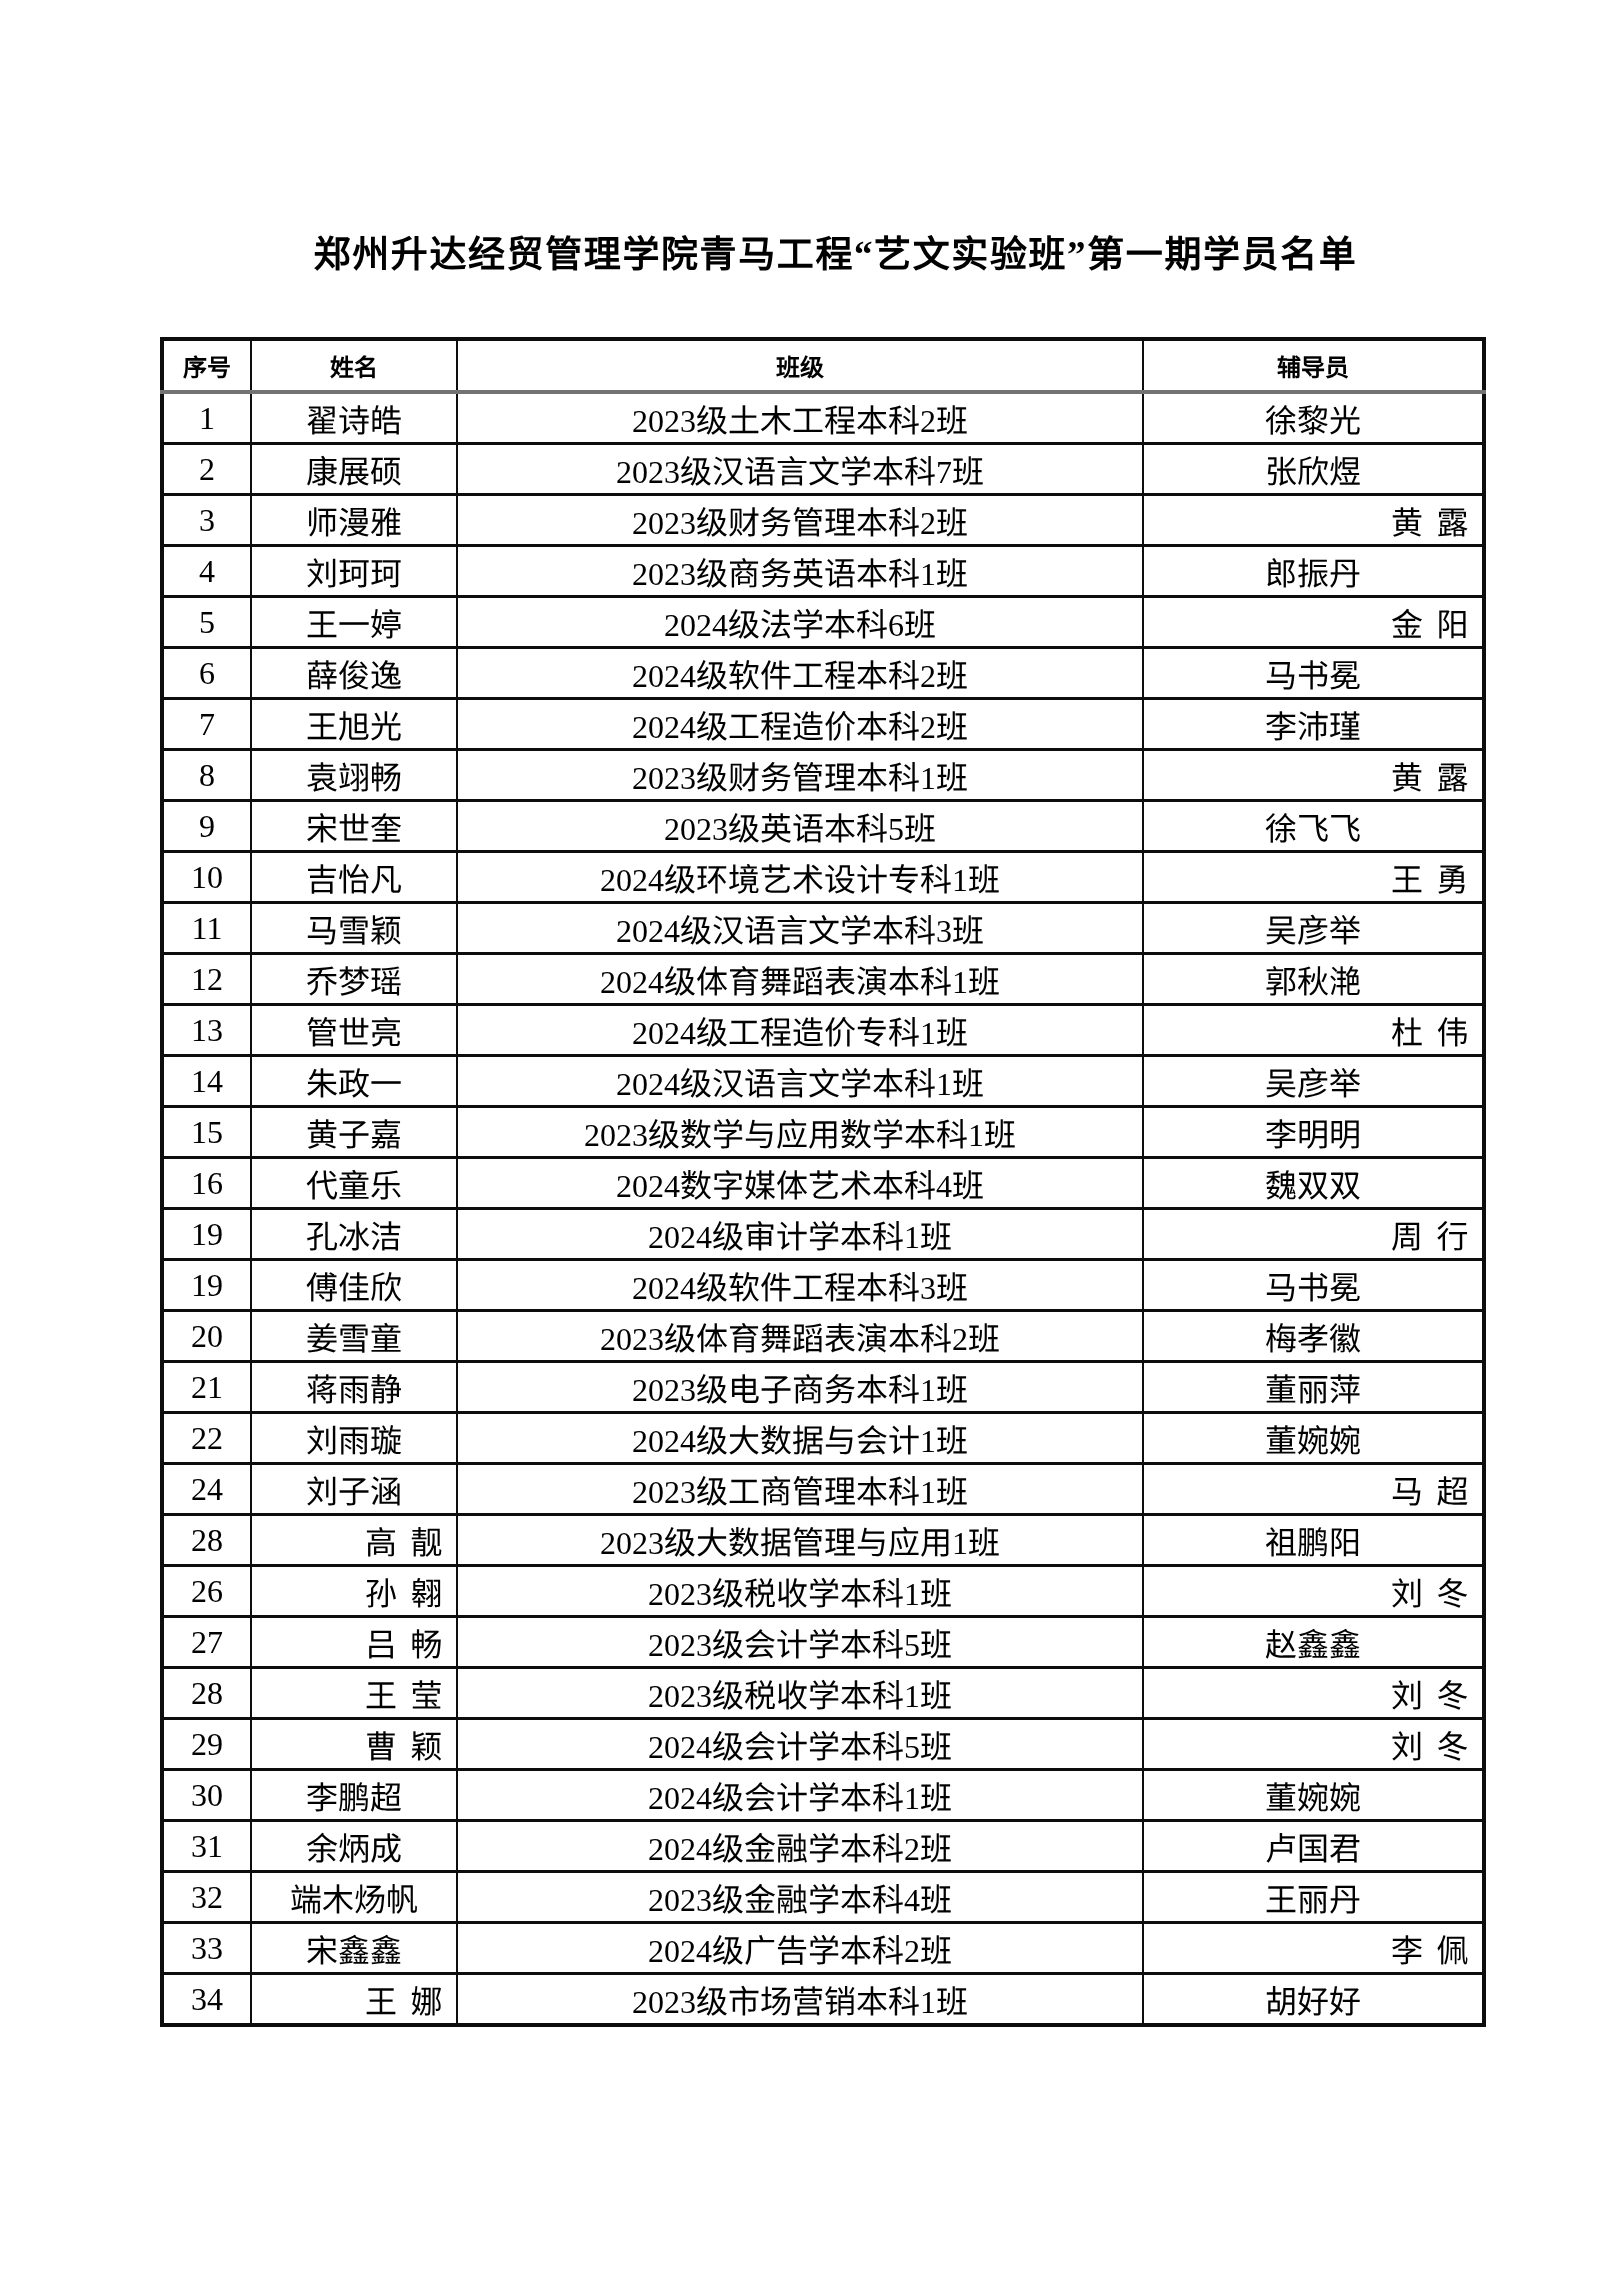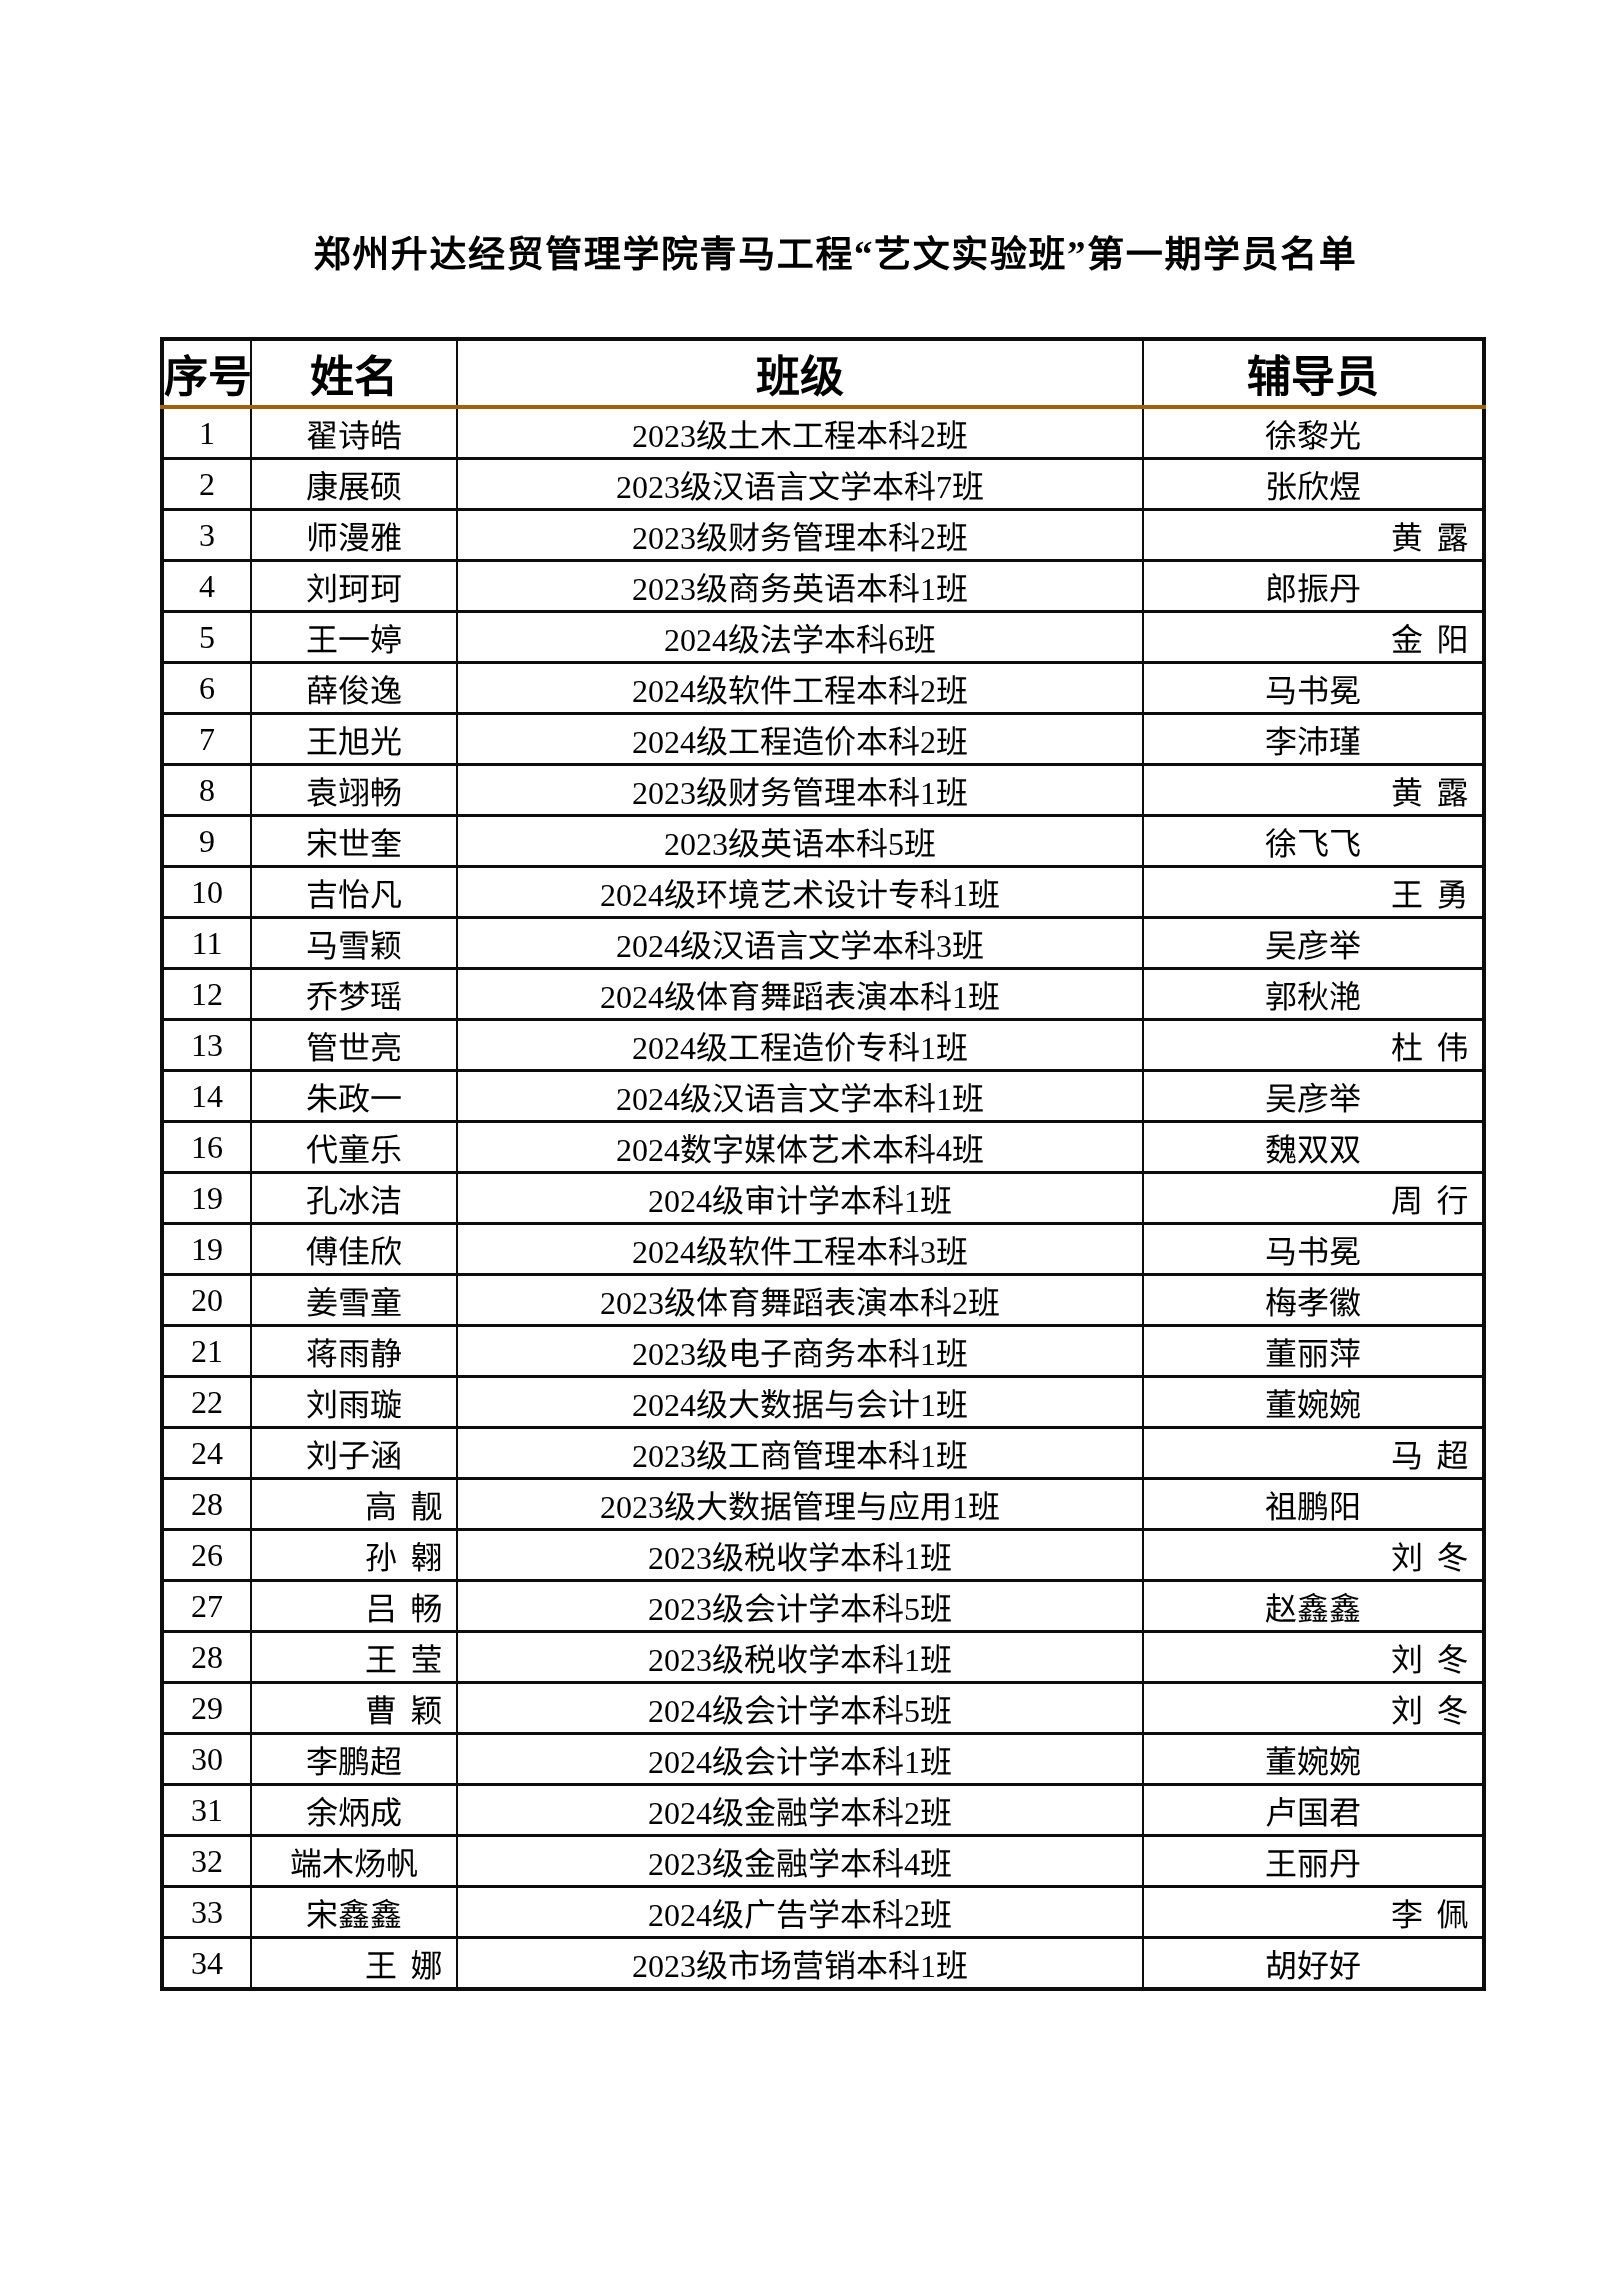--- a/index.html
+++ b/index.html
@@ -44,23 +44,23 @@
     border-top: 3.2px solid #0d0d0d;
     border-bottom: 3.2px solid #0d0d0d;
     text-align: center;
     vertical-align: middle;
     white-space: nowrap;
     overflow: hidden;
     padding: 0;
   }
   th {
     height: 49px;
-    font-size: 44px;
+    font-size: 24px;
     font-weight: bold;
-    border-bottom: 4px solid #a16207;
+    border-bottom: 4px solid #737373;
   }
   td {
     height: 48px;
     font-size: 32px;
     font-weight: normal;
   }
   td.spread {
     letter-spacing: 0.42em;
     text-indent: 0.42em;
     text-align: right;
@@ -167,20 +167,26 @@
           <td>2024级工程造价专科1班</td>
           <td class="spread">杜伟</td>
         </tr>
         <tr>
           <td>14</td>
           <td>朱政一</td>
           <td>2024级汉语言文学本科1班</td>
           <td>吴彦举</td>
         </tr>
         <tr>
+          <td>15</td>
+          <td>黄子嘉</td>
+          <td>2023级数学与应用数学本科1班</td>
+          <td>李明明</td>
+        </tr>
+        <tr>
           <td>16</td>
           <td>代童乐</td>
           <td>2024数字媒体艺术本科4班</td>
           <td>魏双双</td>
         </tr>
         <tr>
           <td>19</td>
           <td>孔冰洁</td>
           <td>2024级审计学本科1班</td>
           <td class="spread">周行</td>

